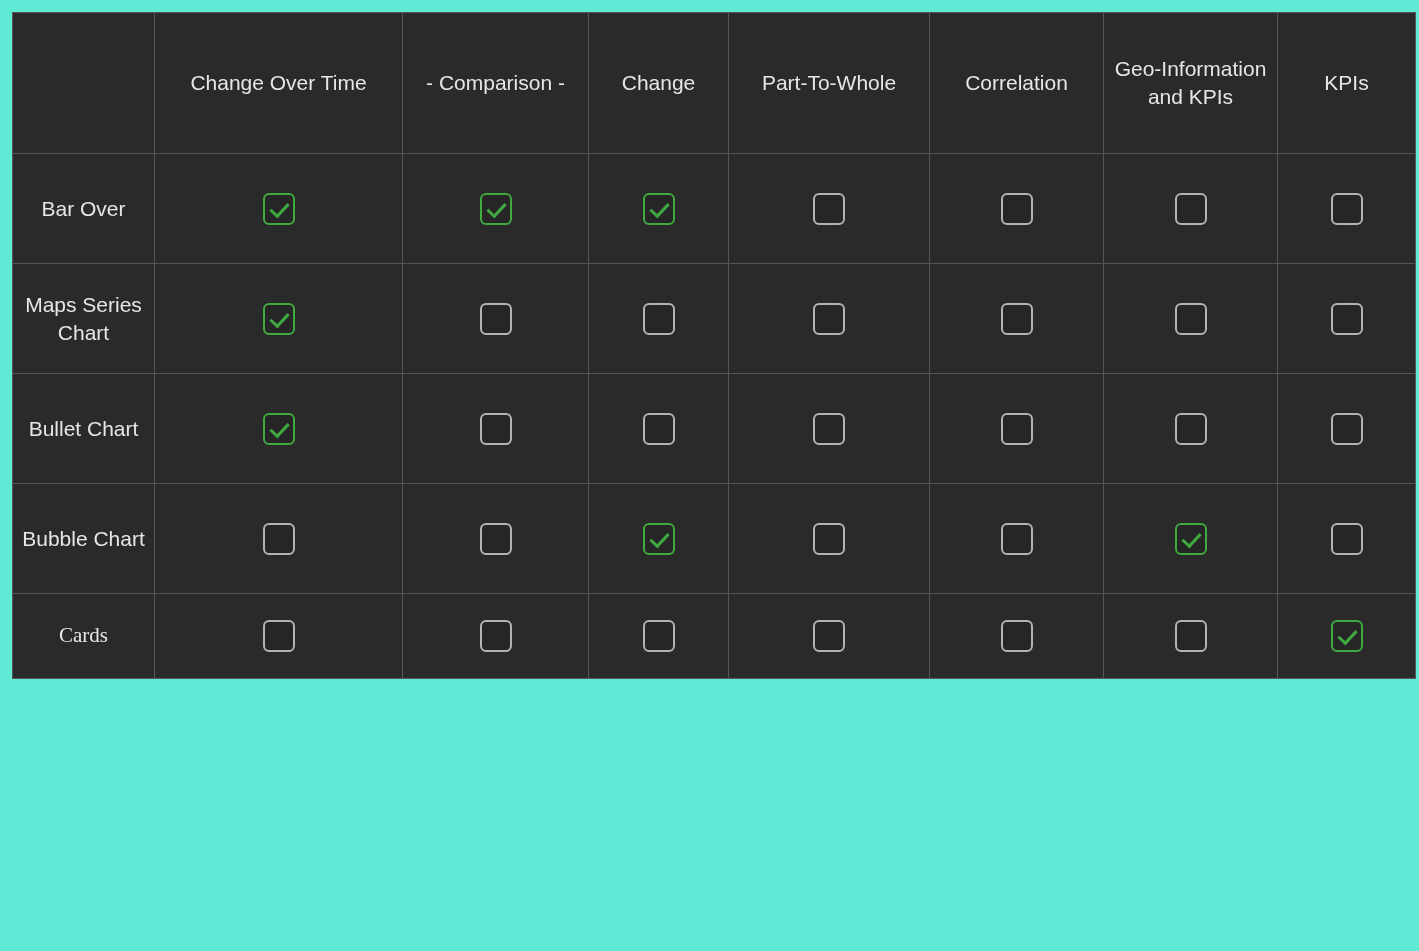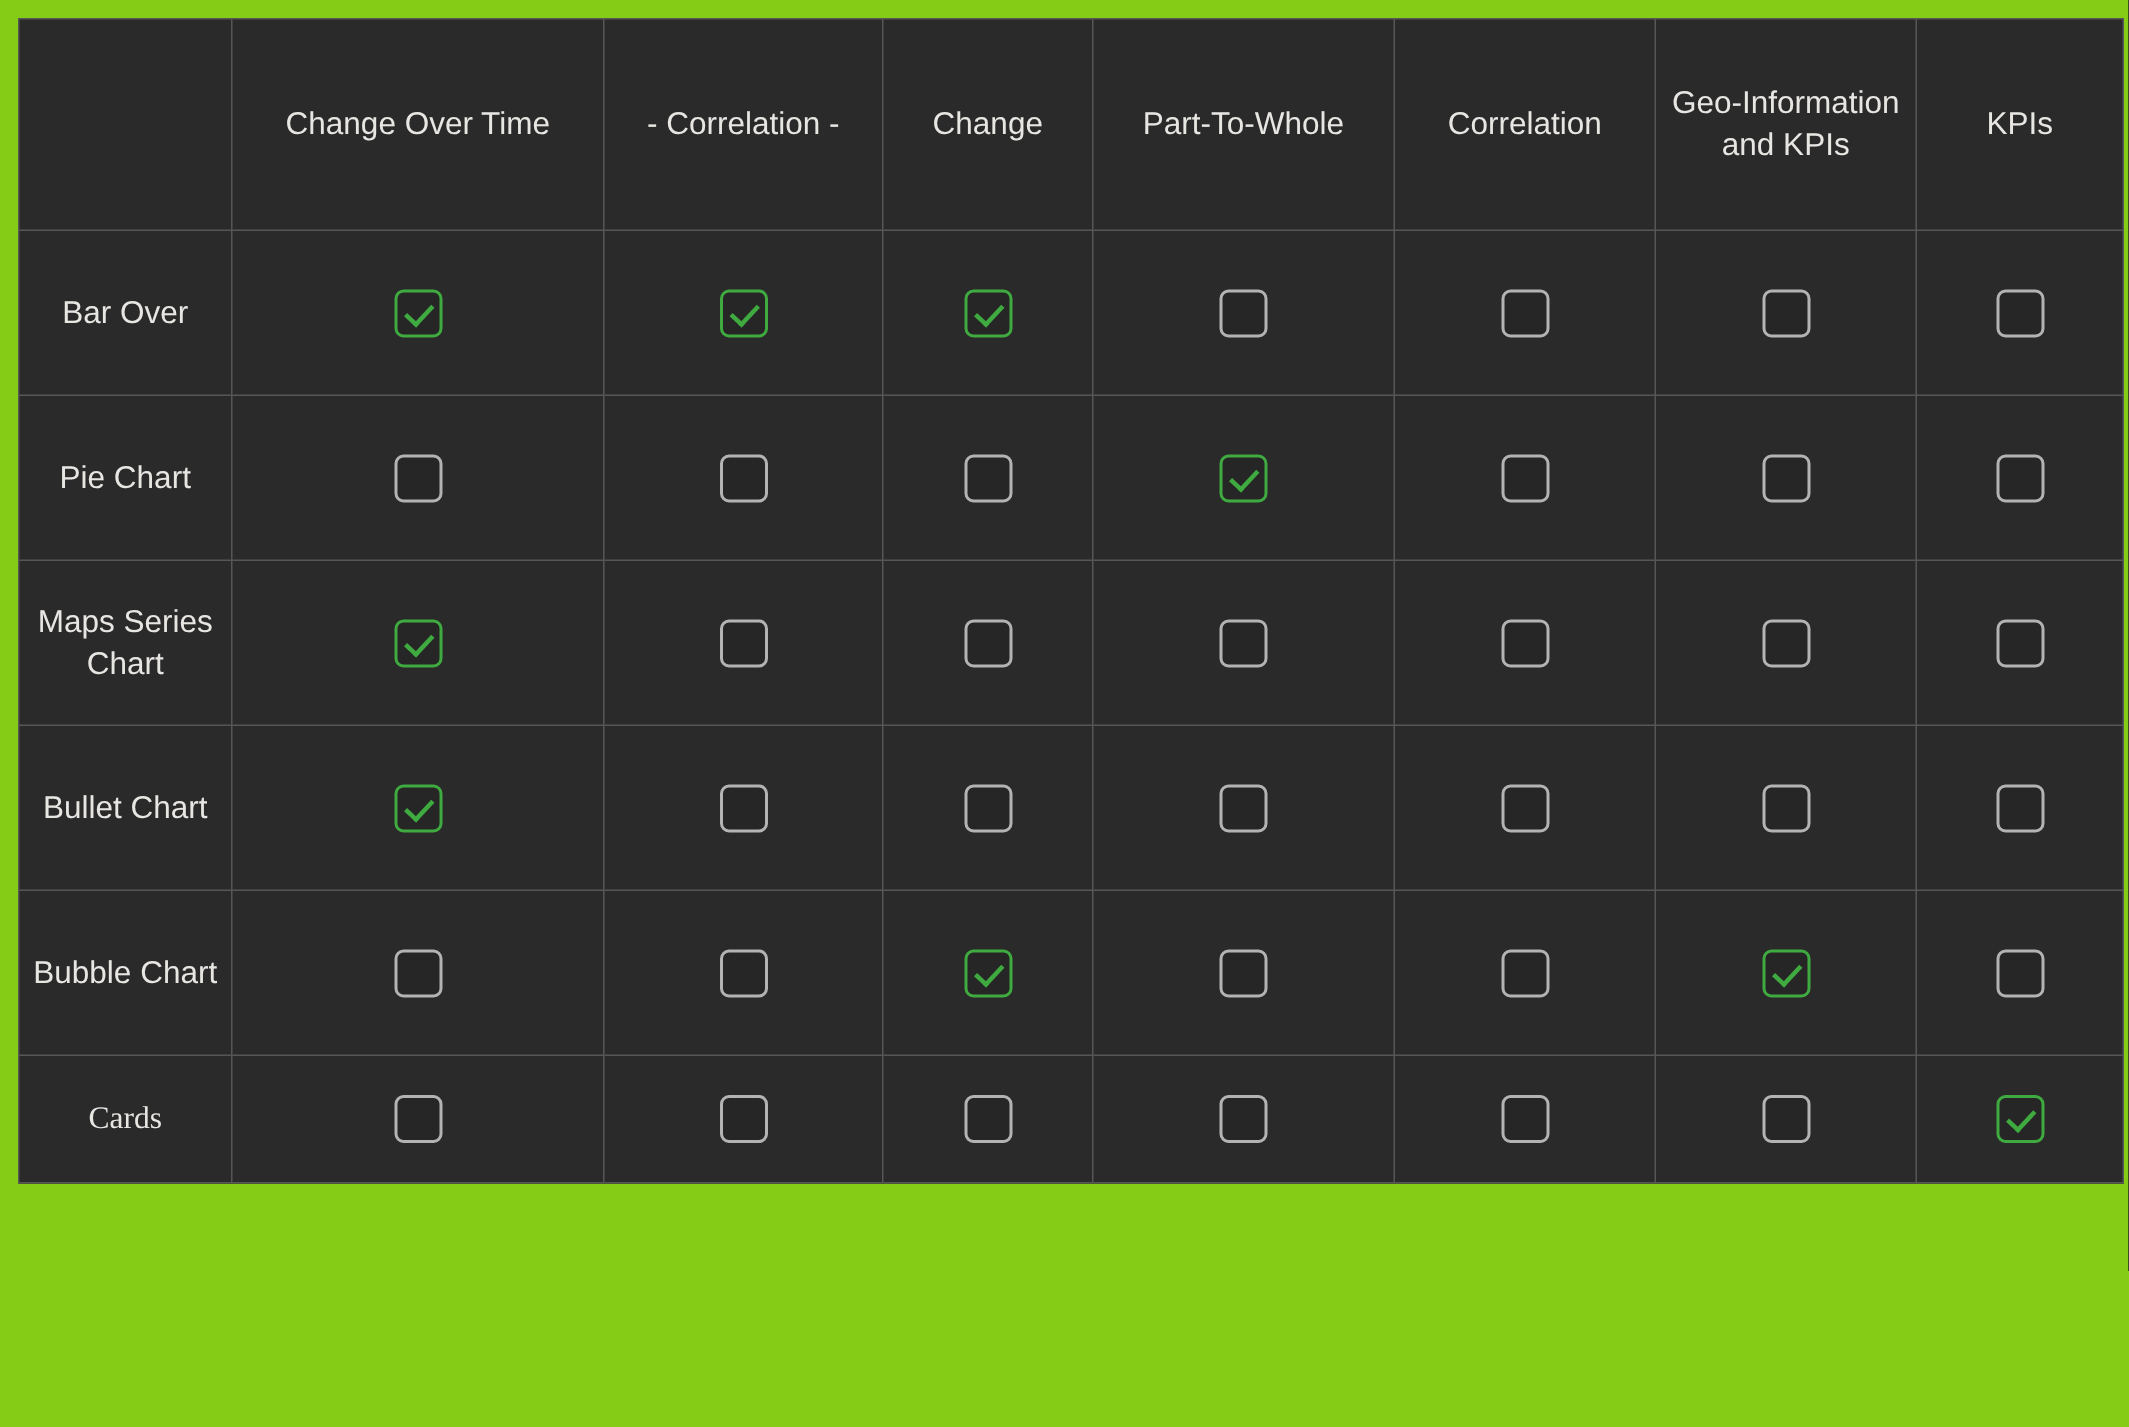--- a/index.html
+++ b/index.html
@@ -11,21 +11,21 @@
     height: 951px;
     overflow: hidden;
     font-family: "Liberation Sans", sans-serif;
   }
 
   #matrix-wrap {
     width: 1419px;
     height: 951px;
     box-sizing: border-box;
     padding: 12px 4px 0 12px;
-    background: #84cc16;
+    background: #5eead4;
   }
 
   table#matrix {
     border-collapse: collapse;
     table-layout: fixed;
     width: 1403px;
     background: #2a2a2a;
   }
 
   table#matrix th,
@@ -108,45 +108,35 @@
       <col class="c-rank">
       <col class="c-ptw">
       <col class="c-corr">
       <col class="c-geo">
       <col class="c-kpi">
     </colgroup>
     <thead>
       <tr>
         <th class="corner-cell"></th>
       <th class="col-header">Change Over Time</th>
-          <th class="col-header">- Correlation -</th>
+          <th class="col-header">- Comparison -</th>
           <th class="col-header">Change</th>
           <th class="col-header">Part-To-Whole</th>
           <th class="col-header">Correlation</th>
           <th class="col-header">Geo-Information and KPIs</th>
           <th class="col-header">KPIs</th>
         </tr>
     </thead>
     <tbody>
         <tr class="data-row">
           <td class="row-label">Bar Over</td>
           <td class="cell-cb"><span class="cbx checked" role="checkbox" aria-checked="true"></span></td>
           <td class="cell-cb"><span class="cbx checked" role="checkbox" aria-checked="true"></span></td>
           <td class="cell-cb"><span class="cbx checked" role="checkbox" aria-checked="true"></span></td>
           <td class="cell-cb"><span class="cbx unchecked" role="checkbox" aria-checked="false"></span></td>
-          <td class="cell-cb"><span class="cbx unchecked" role="checkbox" aria-checked="false"></span></td>
-          <td class="cell-cb"><span class="cbx unchecked" role="checkbox" aria-checked="false"></span></td>
-          <td class="cell-cb"><span class="cbx unchecked" role="checkbox" aria-checked="false"></span></td>
-        </tr>
-        <tr class="data-row">
-          <td class="row-label">Pie Chart</td>
-          <td class="cell-cb"><span class="cbx unchecked" role="checkbox" aria-checked="false"></span></td>
-          <td class="cell-cb"><span class="cbx unchecked" role="checkbox" aria-checked="false"></span></td>
-          <td class="cell-cb"><span class="cbx unchecked" role="checkbox" aria-checked="false"></span></td>
-          <td class="cell-cb"><span class="cbx checked" role="checkbox" aria-checked="true"></span></td>
           <td class="cell-cb"><span class="cbx unchecked" role="checkbox" aria-checked="false"></span></td>
           <td class="cell-cb"><span class="cbx unchecked" role="checkbox" aria-checked="false"></span></td>
           <td class="cell-cb"><span class="cbx unchecked" role="checkbox" aria-checked="false"></span></td>
         </tr>
         <tr class="data-row">
           <td class="row-label">Maps Series Chart</td>
           <td class="cell-cb"><span class="cbx checked" role="checkbox" aria-checked="true"></span></td>
           <td class="cell-cb"><span class="cbx unchecked" role="checkbox" aria-checked="false"></span></td>
           <td class="cell-cb"><span class="cbx unchecked" role="checkbox" aria-checked="false"></span></td>
           <td class="cell-cb"><span class="cbx unchecked" role="checkbox" aria-checked="false"></span></td>

